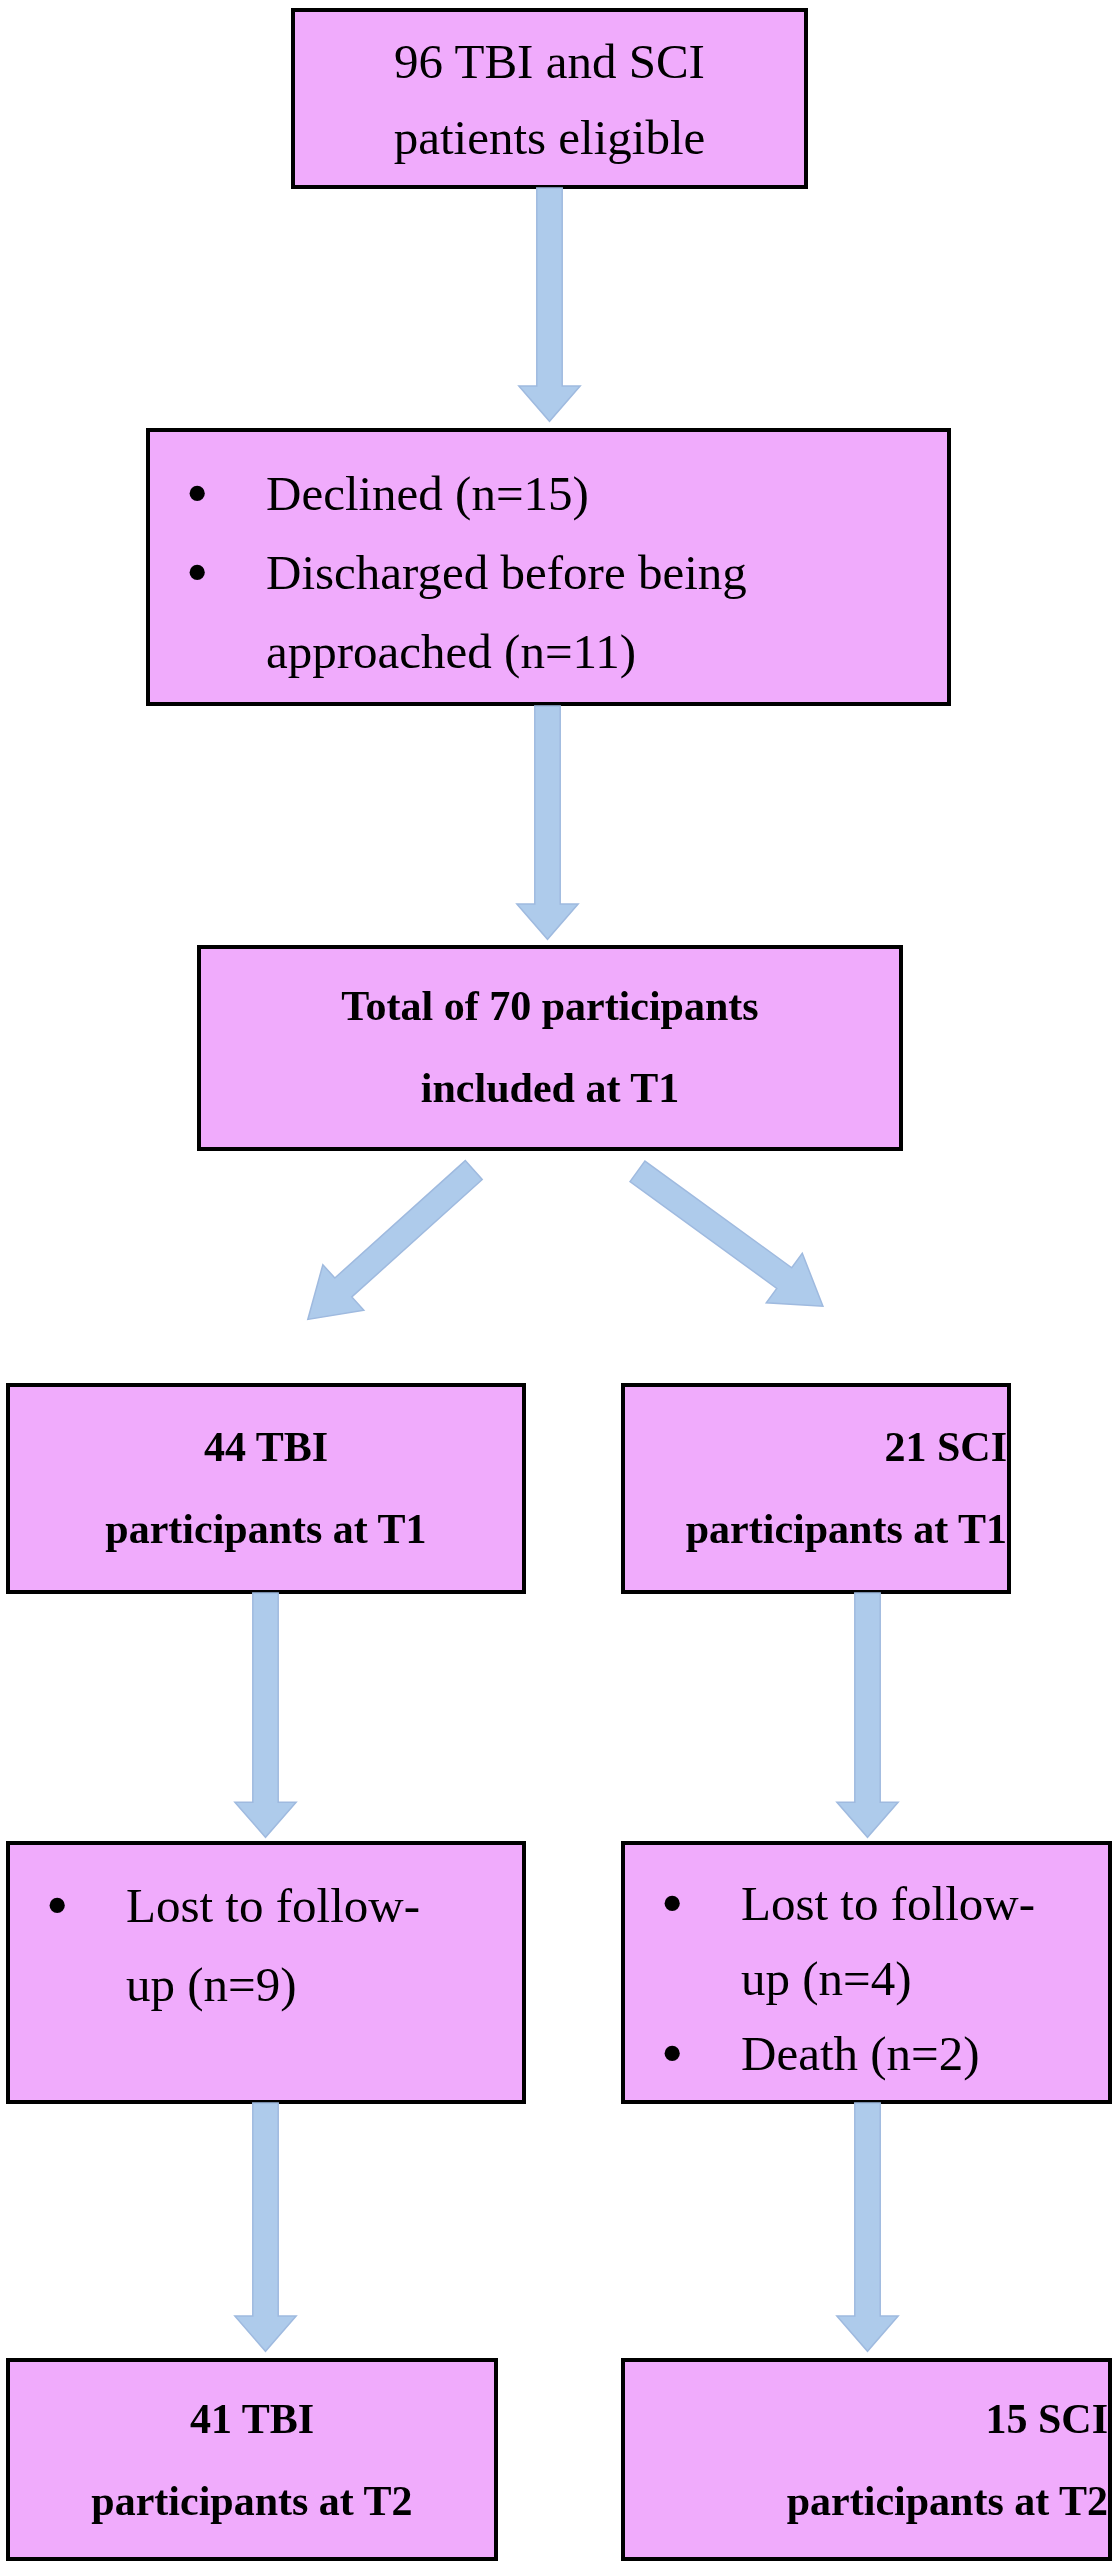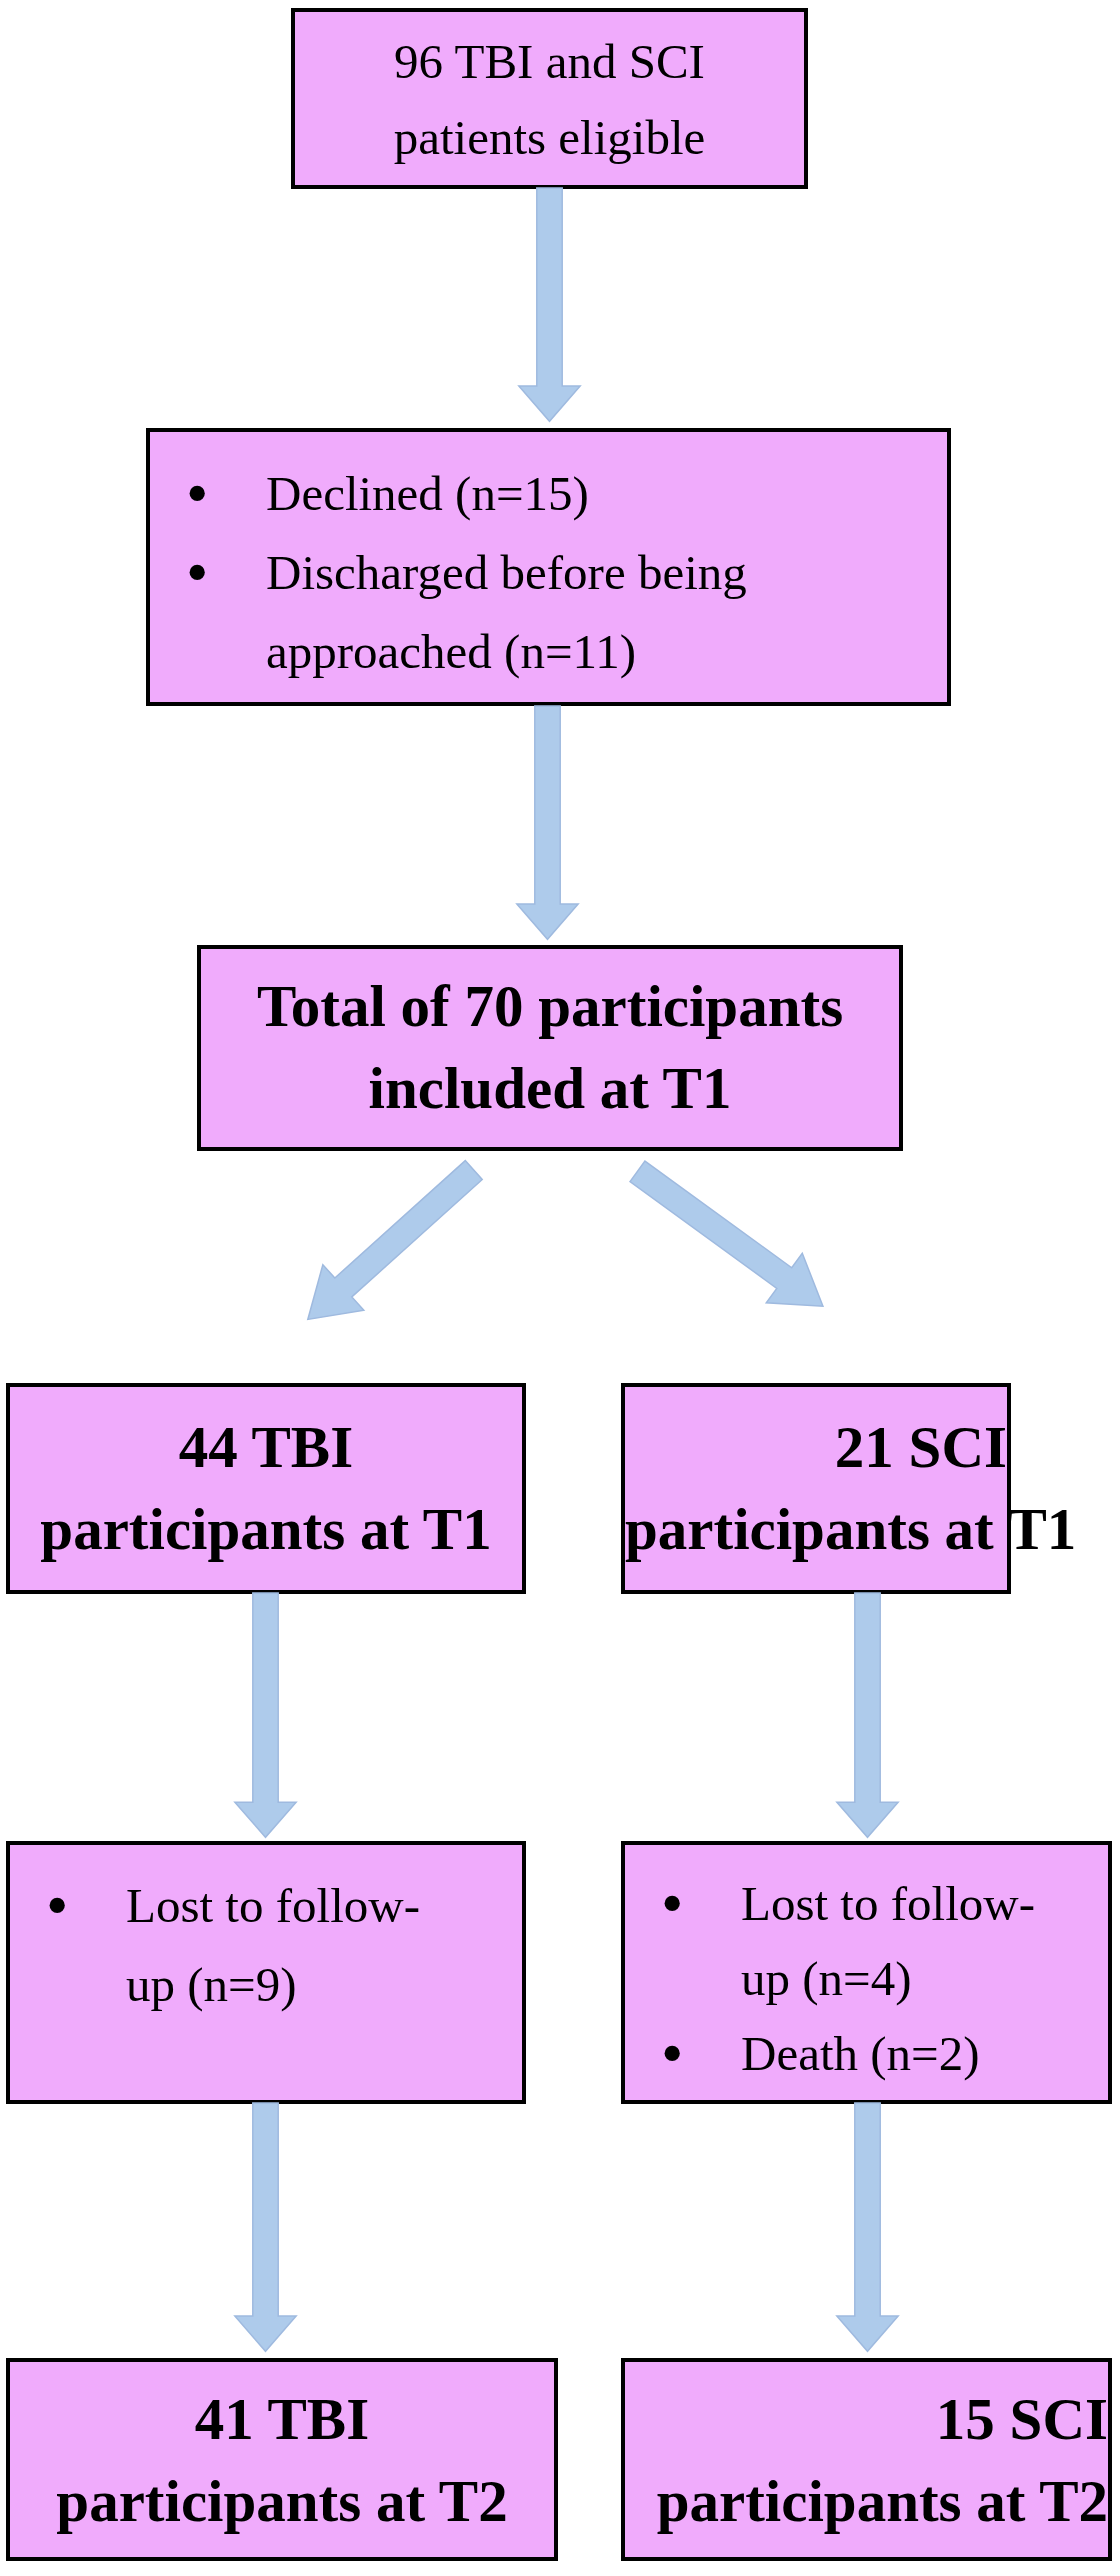--- a/index.html
+++ b/index.html
@@ -12,21 +12,21 @@
     color:#000000;
   }
   .box{
     position:absolute;
     box-sizing:border-box;
     border:4.5px solid #000000;
     background:#f0abfc;
     font-size:49px;
     padding-top:var(--pt,15px);
   }
-  .box.bold{font-weight:bold;font-size:59px;}
+  .box.bold{font-weight:bold;font-size:42px;}
   .box.center{text-align:center;}
   .tl{line-height:var(--lh,81px);white-space:nowrap;}
   .bullets .tl{position:relative;text-align:left;padding-left:116px;}
   .bullets .b{
     position:absolute;
     left:36px;
     top:0;
     font-size:64px;
     line-height:var(--lh,81px);
   }
@@ -115,21 +115,21 @@
     </div>
   </div>
 
   <svg class="arrow" style="left:234px;top:2103px" width="63" height="249" viewBox="0 0 84 333">
     <polygon points="25,0 59,0 59,285 83,285 42,332 1,285 25,285" stroke-width="2" fill="#AECBEB" stroke="#9FBADF"></polygon>
   </svg>
   <svg class="arrow" style="left:836px;top:2103px" width="63" height="249" viewBox="0 0 84 333">
     <polygon points="25,0 59,0 59,285 83,285 42,332 1,285 25,285" stroke-width="2" fill="#AECBEB" stroke="#9FBADF"></polygon>
   </svg>
 
-  <div class="box center bold" style="left: 6px; top: 2358px; width: 552px; height: 203px; --pt: 16.4px; --lh: 82px; border-color: rgb(0, 0, 0);">
+  <div class="box center bold" style="left: 6px; top: 2358px; width: 492px; height: 203px; --pt: 16.4px; --lh: 82px; border-color: rgb(0, 0, 0);">
     <div class="tl">41 TBI</div>
     <div class="tl">participants at T2</div>
   </div>
   <div class="box center bold" style="left: 621px; top: 2358px; width: 491px; height: 203px; --pt: 16.4px; --lh: 82px; border-color: rgb(0, 0, 0); text-align: right;">
     <div class="tl">15 SCI</div>
     <div class="tl">participants at T2</div>
   </div>
 
 </div>
 

